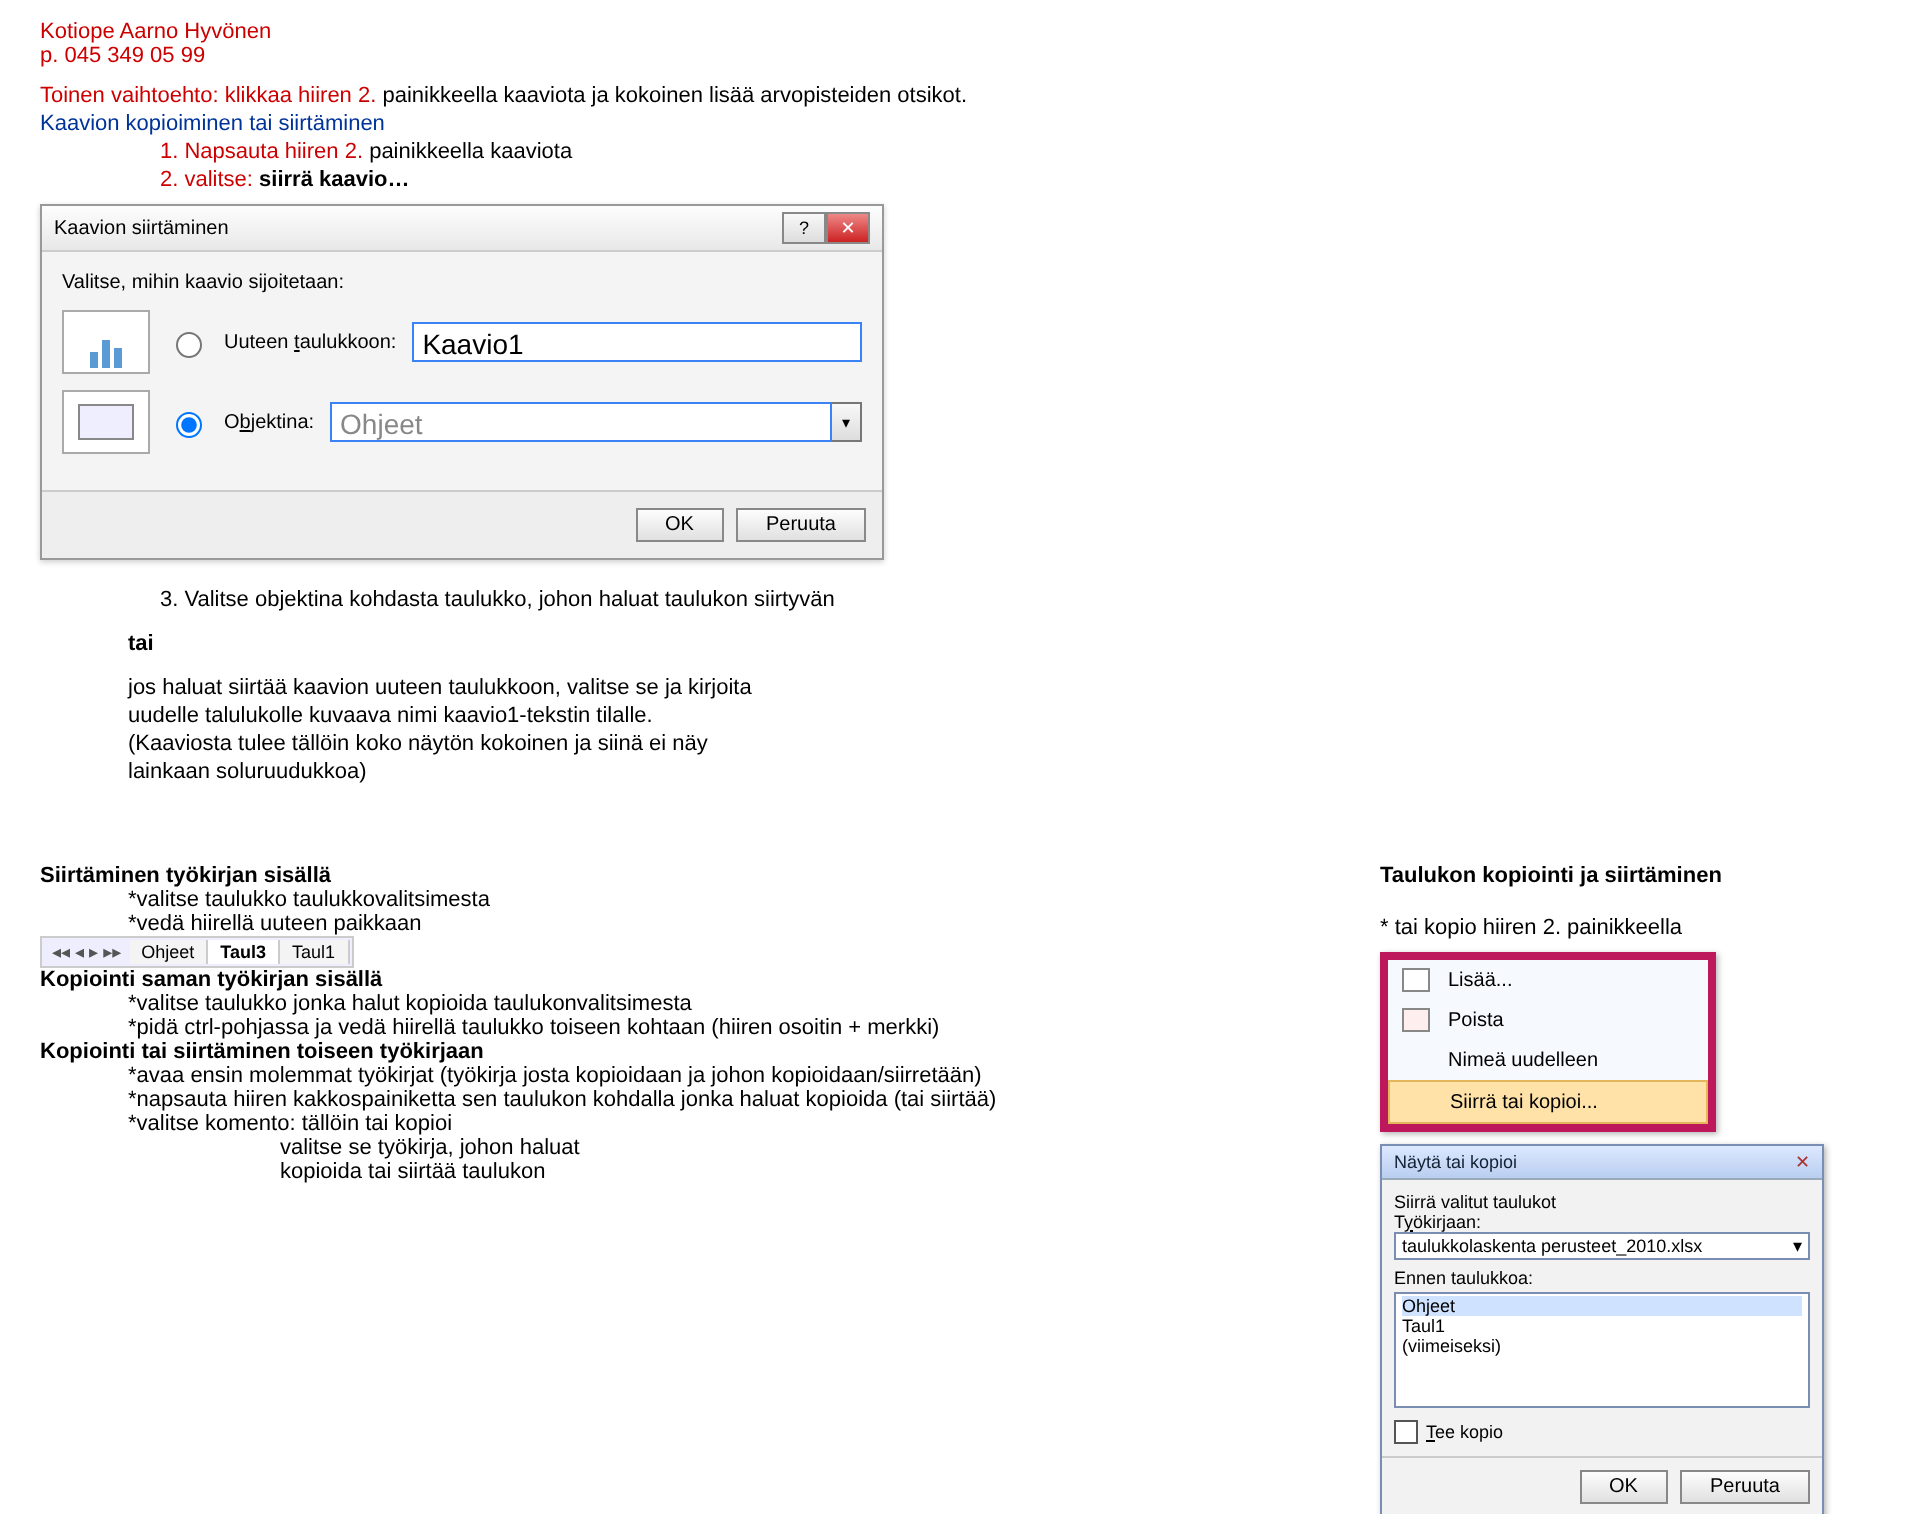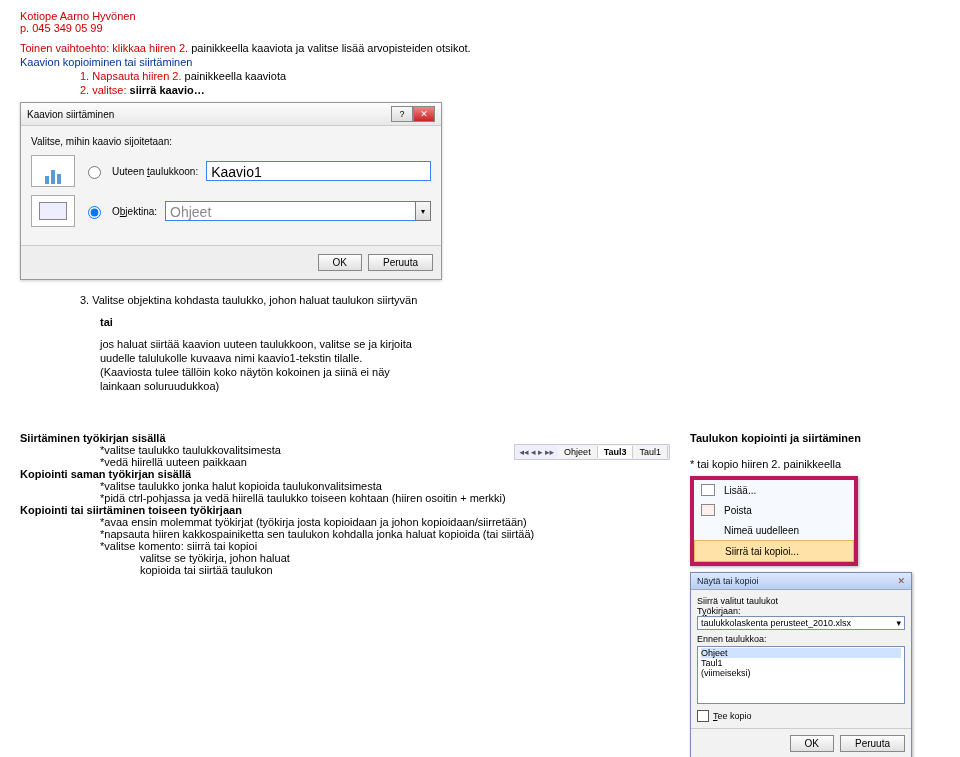--- a/index.html
+++ b/index.html
@@ -20,21 +20,21 @@
     justify-content: space-between;
     color: #c00;
     font-size: 11px;
     margin-bottom: 8px;
     flex-direction: column;
   }
   .red { color: #c00; }
   .darkblue { color: #003399; }
   .text-line { margin: 2px 0; }
   .indent1 { margin-left: 60px; }
-  .indent2 { margin-left: 80px; }
+  .indent2 { margin-left: 44px; }
   .indent3 { margin-left: 120px; }
 
   
   .dialog1 {
     width: 420px;
     border: 1px solid #999;
     margin-top: 6px;
     font-size: 10px;
     background: #f4f4f4;
     box-shadow: 0 1px 3px rgba(0,0,0,0.2);
@@ -148,21 +148,21 @@
 <body>
 
 <div class="page">
 
   <div class="header-row">
     <span>Kotiope Aarno Hyvönen</span>
     <span>p. 045 349 05 99</span>
   </div>
 
   <div class="text-line">
-    <span class="red">Toinen vaihtoehto: klikkaa hiiren 2.</span><span> painikkeella kaaviota ja valitse lisää arvopisteiden otsikot.</span>
+    <span class="red">Toinen vaihtoehto: klikkaa hiiren 2.</span><span> painikkeella kaaviota ja kokoinen lisää arvopisteiden otsikot.</span>
   </div>
   <div class="text-line darkblue">Kaavion kopioiminen tai siirtäminen</div>
 
   <div class="text-line indent1">
     <span class="red">1. Napsauta hiiren 2.</span><span> painikkeella kaaviota</span>
   </div>
   <div class="text-line indent1">
     <span class="red">2. valitse: </span><span class="bold">siirrä kaavio…</span>
   </div>
 
@@ -216,41 +216,41 @@
   <div class="text-line indent2 bold">tai</div>
   <div style="height:6px"></div>
   <div class="text-line indent2">jos haluat siirtää kaavion uuteen taulukkoon, valitse se ja kirjoita</div>
   <div class="text-line indent2">uudelle talulukolle kuvaava nimi kaavio1-tekstin tilalle.</div>
   <div class="text-line indent2">(Kaaviosta tulee tällöin koko näytön kokoinen ja siinä ei näy</div>
   <div class="text-line indent2">lainkaan soluruudukkoa)</div>
 
   <div class="lower">
     <div class="lcol">
       <div class="bold">Siirtäminen työkirjan sisällä</div>
-      <div style="display:flex;justify-content:space-between;align-items:flex-start;">
+      <div style="display:flex;justify-content:space-between;align-items:flex-start;flex-direction:column;">
         <div>
           <div class="indent2">*valitse taulukko taulukkovalitsimesta</div>
           <div class="indent2">*vedä hiirellä uuteen paikkaan</div>
         </div>
         <div class="tabstrip">
           <span class="arrows">◂◂ ◂ ▸ ▸▸</span>
           <span class="tab">Ohjeet</span>
           <span class="tab active">Taul3</span>
           <span class="tab">Taul1</span>
         </div>
       </div>
 
       <div class="bold">Kopiointi saman  työkirjan sisällä</div>
       <div class="indent2">*valitse taulukko jonka halut kopioida taulukonvalitsimesta</div>
       <div class="indent2">*pidä ctrl-pohjassa ja vedä hiirellä taulukko toiseen kohtaan (hiiren osoitin + merkki)</div>
 
       <div class="bold">Kopiointi tai  siirtäminen toiseen työkirjaan</div>
       <div class="indent2">*avaa ensin molemmat työkirjat (työkirja josta kopioidaan ja johon kopioidaan/siirretään)</div>
       <div class="indent2">*napsauta hiiren kakkospainiketta sen taulukon kohdalla jonka haluat kopioida (tai siirtää)</div>
-      <div class="indent2">*valitse komento: siirrä tai kopioi</div>
+      <div class="indent2">*valitse komento: tällöin tai kopioi</div>
       <div class="indent3">valitse se työkirja, johon haluat</div>
       <div class="indent3">kopioida tai siirtää taulukon</div>
     </div>
 
     <div class="rcol">
       <div class="bold" style="margin-bottom:14px">Taulukon kopiointi ja siirtäminen</div>
       <div style="margin-bottom:6px">* tai kopio hiiren 2. painikkeella</div>
 
       <div class="ctxmenu">
         <div class="mi">

